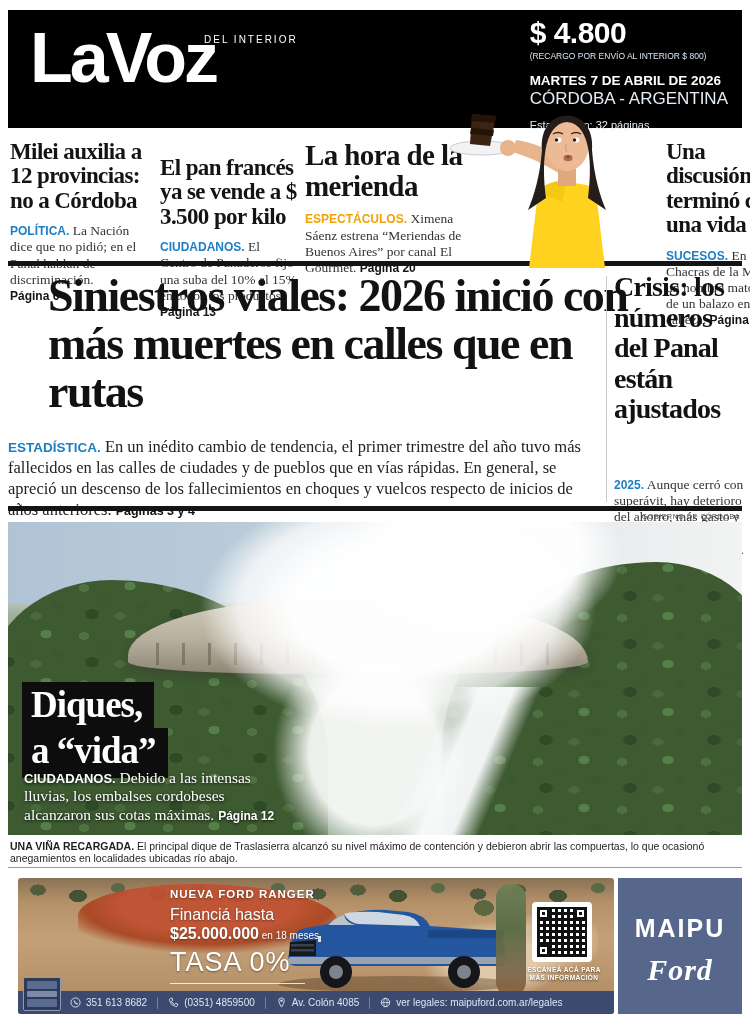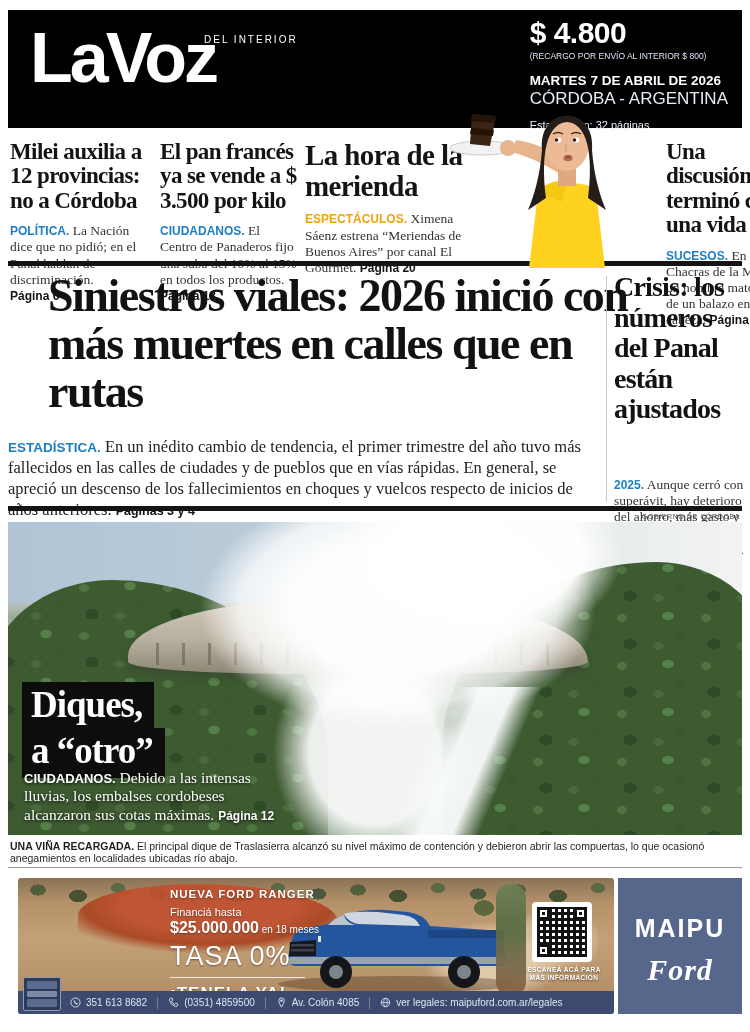--- a/index.html
+++ b/index.html
@@ -23,21 +23,21 @@
   .mast-edition { font-size:11px; color:#e4edf6; margin-top:10px; }
   .mast-site { font-size:19px; font-weight:700; font-style:italic;
     font-family:"Liberation Serif",serif; margin-top:0px; }
   
   .woman { position:absolute; left:442px; top:92px; width:200px; height:176px; z-index:5; }
   
   .brief { position:absolute; top:140px; }
   .brief h3 { font-family:"Liberation Serif",serif; font-weight:700; color:#141414;
     line-height:1.06; letter-spacing:-0.6px; }
   .b1 { left:10px;  width:145px; }
-  .b2 { left:160px; width:140px; }
+  .b2 { left:160px; width:140px;margin-top:16px; }
   .b3 { left:305px; width:178px; }
   .b4 { left:653px; width:126px;margin-left:13px; }
   .b1 h3,.b2 h3 { font-size:23px; }
   .b3 h3 { font-size:29px; }
   .b4 h3 { font-size:23px; }
   .brief .blurb { margin-top:10px; font-family:"Liberation Serif",serif;
     font-size:13.5px; line-height:1.2; color:#333; }
   .b3 .blurb { width:160px; }
   .kick { font-family:"Liberation Sans",sans-serif; font-weight:700; font-size:12px; color:#1d7ec4; }
   .kick.orange { color:#efa306; }
@@ -116,21 +116,21 @@
     background:radial-gradient(18px 14px at 30px 20px,#4e6038 0 55%,transparent 56%),
       radial-gradient(20px 15px at 80px 50px,#42552f 0 55%,transparent 56%),
       radial-gradient(17px 13px at 50px 85px,#57693f 0 55%,transparent 56%),
       radial-gradient(19px 14px at 120px 26px,#3a4c29 0 55%,transparent 56%);
     background-size:160px 110px; opacity:0.85; }
   .ad-dust { position:absolute; left:390px; top:30px; width:190px; height:95px;
     background:radial-gradient(50% 55% at 45% 55%,rgba(226,203,172,0.95) 0 45%,rgba(226,203,172,0) 75%),
       radial-gradient(40% 45% at 75% 35%,rgba(214,188,152,0.9) 0 45%,rgba(214,188,152,0) 72%); }
   .ad-copy { position:absolute; left:152px; top:10px; color:#fff; text-shadow:0 1px 2px rgba(40,30,20,0.55); z-index:6; }
   .ad-title { font-size:11.5px; font-weight:700; letter-spacing:1px; }
-  .ad-line1 { font-size:11px; margin-top:6px; }
+  .ad-line1 { font-size:16px; margin-top:6px; }
   .ad-amount { font-size:16px; font-weight:700; margin-top:1px; }
   .ad-amount span { font-size:10px; font-weight:400; }
   .ad-rate { font-size:27px; font-weight:400; letter-spacing:1px; margin-top:4px;
     border-bottom:1px solid rgba(255,255,255,0.8); padding-bottom:5px; width:135px; }
   .ad-cta { font-size:17px; font-weight:700; letter-spacing:1px; margin-top:6px; }
   
   .truck { position:absolute; left:240px; top:22px; width:280px; height:92px; z-index:5; }
   
   .photostrip { position:absolute; left:478px; top:6px; width:30px; height:112px; border-radius:14px;
     background:linear-gradient(180deg,#6d7f56 0%,#586b44 40%,#7a6a4e 75%,#8a5f3f 100%); opacity:0.95; z-index:6; }
@@ -236,21 +236,21 @@
 
   <div class="photo">
     <div class="ph-sky"></div>
     <div class="hill hill-l"></div>
     <div class="hill hill-r"></div>
     <div class="dam"></div>
     <div class="mist"></div>
     <div class="spray"></div>
     <div class="ph-box">
       <span class="bx">Diques,</span><br>
-      <span class="bx bx2">a “otro”</span>
+      <span class="bx bx2">a “vida”</span>
     </div>
     <div class="ph-blurb"><span class="kick">CIUDADANOS.</span><span> Debido a las intensas lluvias, los embalses cordobeses alcanzaron sus cotas máximas. </span><span class="pageref">Página 12</span></div>
   </div>
 
   <div class="caption"><b>UNA VIÑA RECARGADA. </b><span>El principal dique de Traslasierra alcanzó su nivel máximo de contención y debieron abrir las compuertas, lo que ocasionó anegamientos en localidades ubicadas río abajo.</span></div>
   <div class="rule-thin"></div>
 
   <div class="ad-scene">
     <div class="ad-trees"></div>
     <div class="ad-mound"></div>

